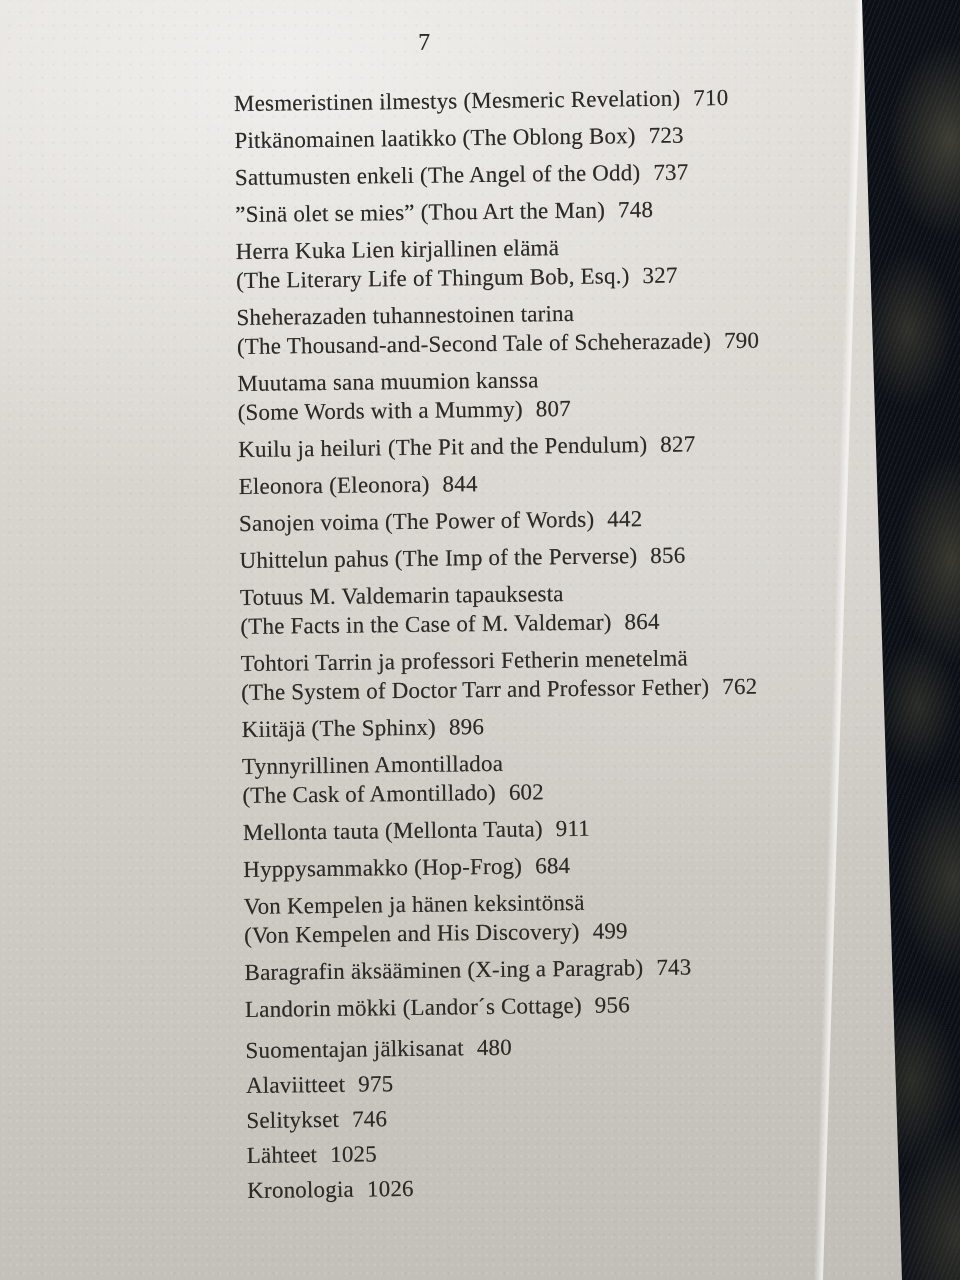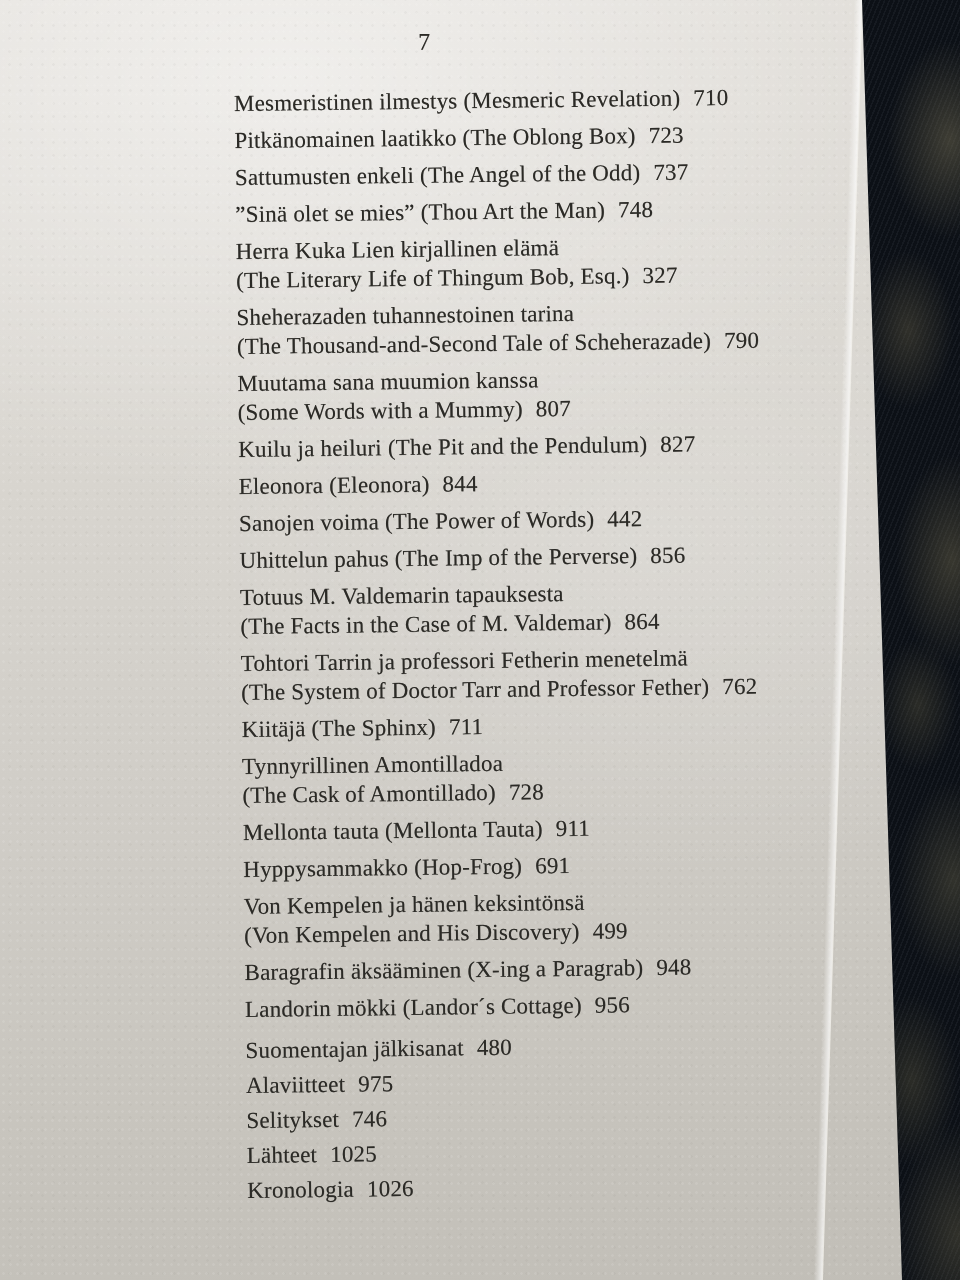--- a/index.html
+++ b/index.html
@@ -115,38 +115,38 @@
       </div>
       <div class="entry">
         <div class="entry-line">Totuus M. Valdemarin tapauksesta</div>
         <div class="entry-line">(The Facts in the Case of M. Valdemar)<span class="entry-page">864</span></div>
       </div>
       <div class="entry">
         <div class="entry-line">Tohtori Tarrin ja professori Fetherin menetelmä</div>
         <div class="entry-line">(The System of Doctor Tarr and Professor Fether)<span class="entry-page">762</span></div>
       </div>
       <div class="entry">
-        <div class="entry-line">Kiitäjä (The Sphinx)<span class="entry-page">711</span></div>
+        <div class="entry-line">Kiitäjä (The Sphinx)<span class="entry-page">896</span></div>
       </div>
       <div class="entry">
         <div class="entry-line">Tynnyrillinen Amontilladoa</div>
-        <div class="entry-line">(The Cask of Amontillado)<span class="entry-page">728</span></div>
+        <div class="entry-line">(The Cask of Amontillado)<span class="entry-page">602</span></div>
       </div>
       <div class="entry">
         <div class="entry-line">Mellonta tauta (Mellonta Tauta)<span class="entry-page">911</span></div>
       </div>
       <div class="entry">
-        <div class="entry-line">Hyppysammakko (Hop-Frog)<span class="entry-page">691</span></div>
+        <div class="entry-line">Hyppysammakko (Hop-Frog)<span class="entry-page">684</span></div>
       </div>
       <div class="entry">
         <div class="entry-line">Von Kempelen ja hänen keksintönsä</div>
         <div class="entry-line">(Von Kempelen and His Discovery)<span class="entry-page">499</span></div>
       </div>
       <div class="entry">
-        <div class="entry-line">Baragrafin äksääminen (X-ing a Paragrab)<span class="entry-page">948</span></div>
+        <div class="entry-line">Baragrafin äksääminen (X-ing a Paragrab)<span class="entry-page">743</span></div>
       </div>
       <div class="entry">
         <div class="entry-line">Landorin mökki (Landor´s Cottage)<span class="entry-page">956</span></div>
       </div>
     </div>
   <div class="toc-list backmatter" id="backmatter-list">
       <div class="entry">
         <div class="entry-line">Suomentajan jälkisanat<span class="entry-page">480</span></div>
       </div>
       <div class="entry">

